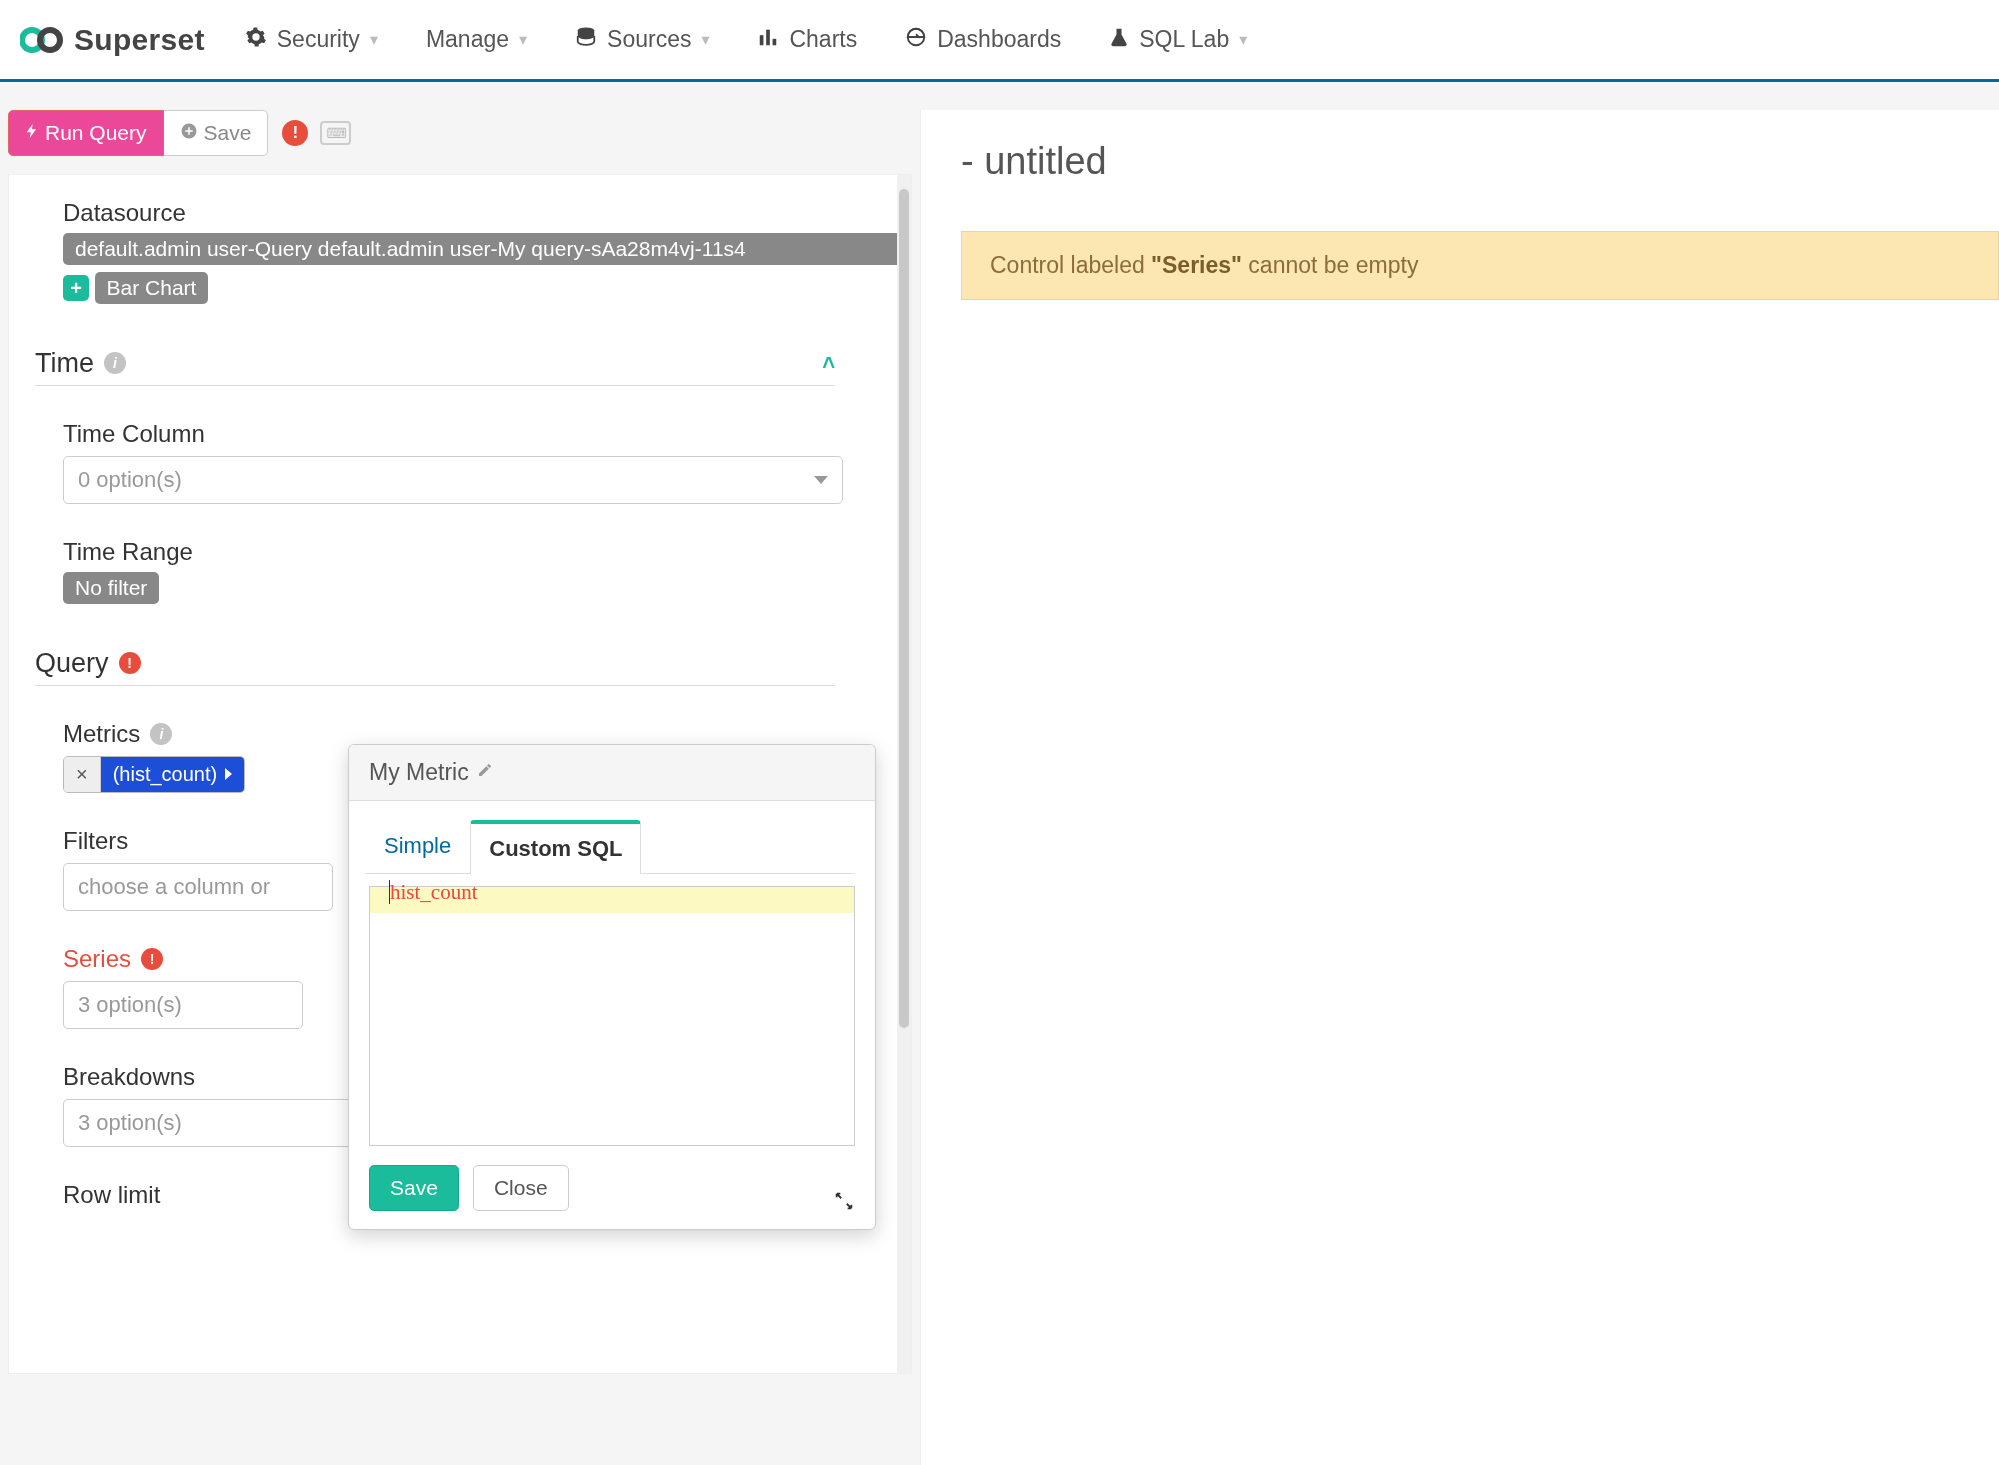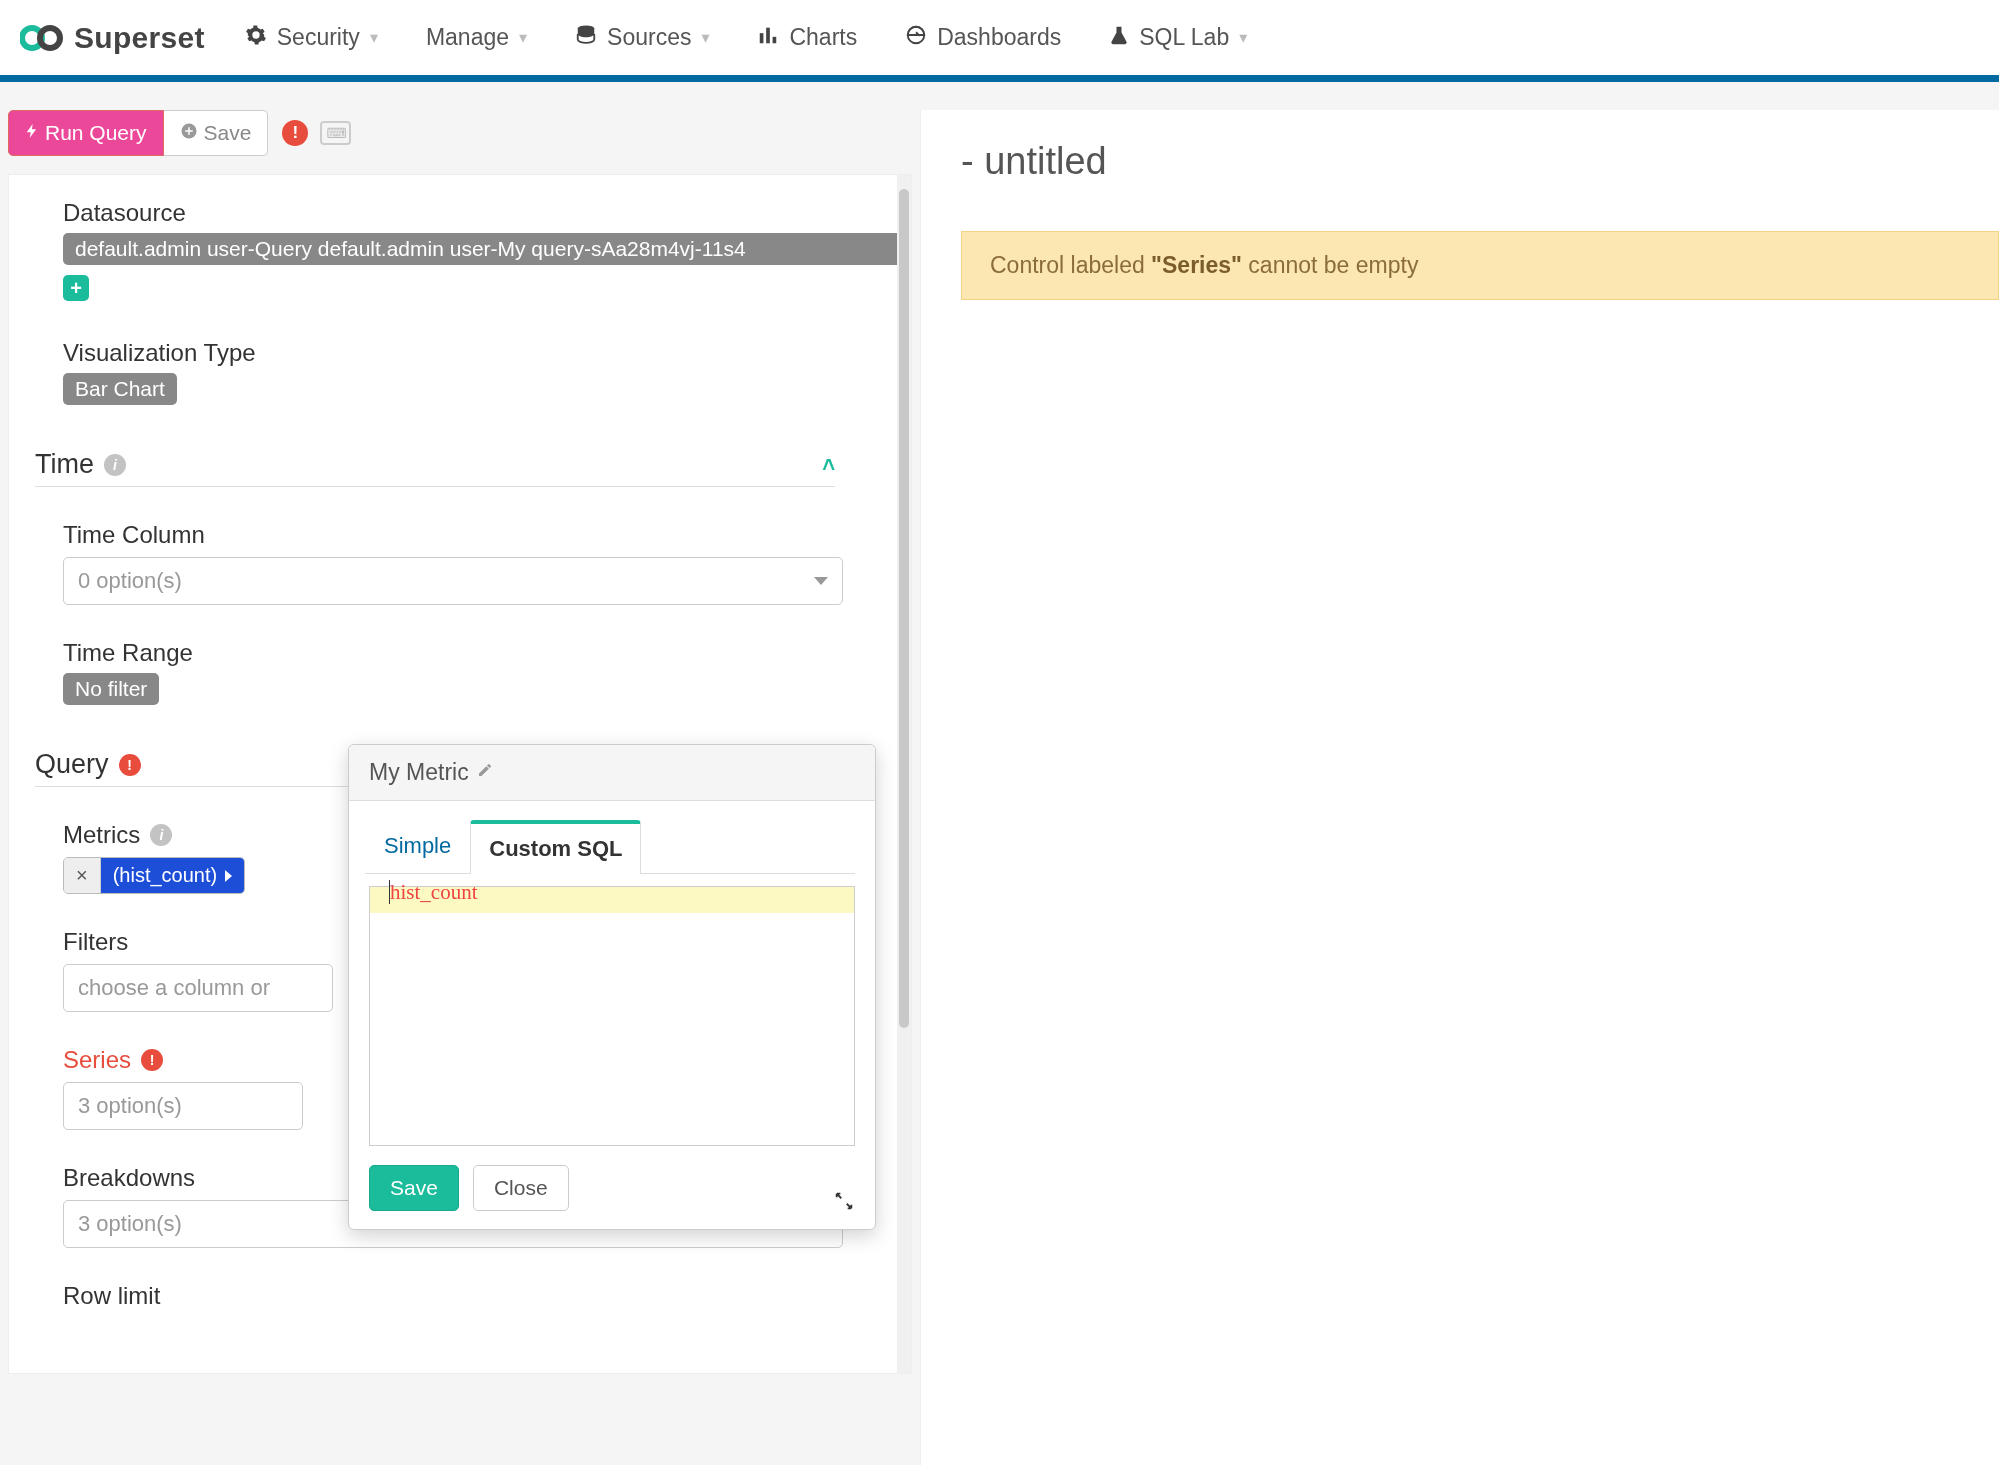--- a/index.html
+++ b/index.html
@@ -9,21 +9,21 @@
     font-size: 20px;
     color: #333;
     background: #fff;
   }
   
   .navbar {
     display: flex;
     align-items: center;
     height: 82px;
     padding: 0 20px;
-    border-bottom: 7px solid #0369a1;
+    border-bottom: 3px solid #0369a1;
     background: #fff;
   }
   .brand {
     display: flex;
     align-items: center;
     font-weight: 600;
     font-size: 30px;
     letter-spacing: 0.3px;
     color: #444;
     margin-right: 40px;
@@ -480,21 +480,20 @@
     <div class="panel">
       <div class="panel-scroll">
           <div class="thumb"></div>
         </div>
 
       <div style="margin-left:28px;">
         <div class="ctrl-label">Datasource</div>
         <div class="pill pill-full">default.admin user-Query default.admin user-My query-sAa28m4vj-11s4</div>
         <div class="add-badge">+</div>
 
-        <div class="ctrl-label" style="margin-top:38px;">Visualization Type</div>
         <div class="pill">Bar Chart</div>
       </div>
 
       <div class="section-head">
         <div class="title">
           <span>Time</span>
           <span class="info-dot">i</span>
         </div>
         <span class="chev-up">˄</span>
       </div>

